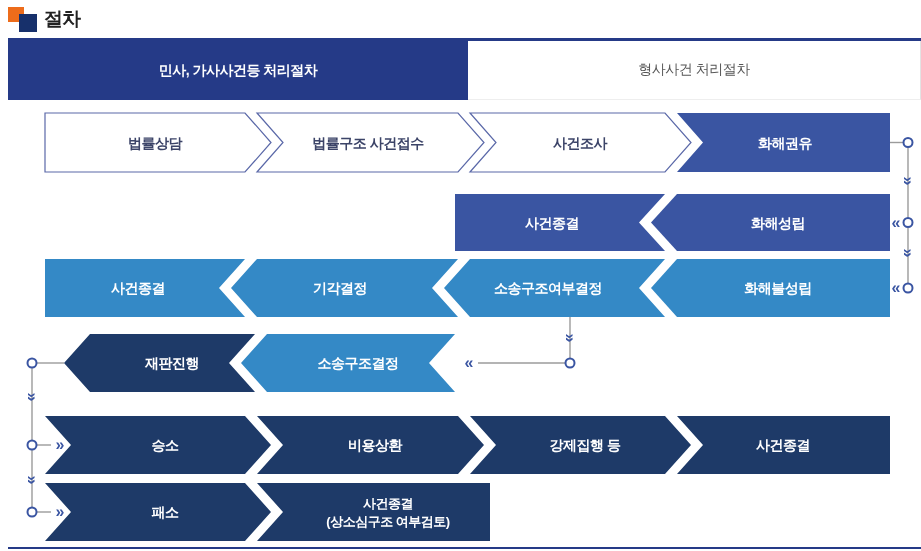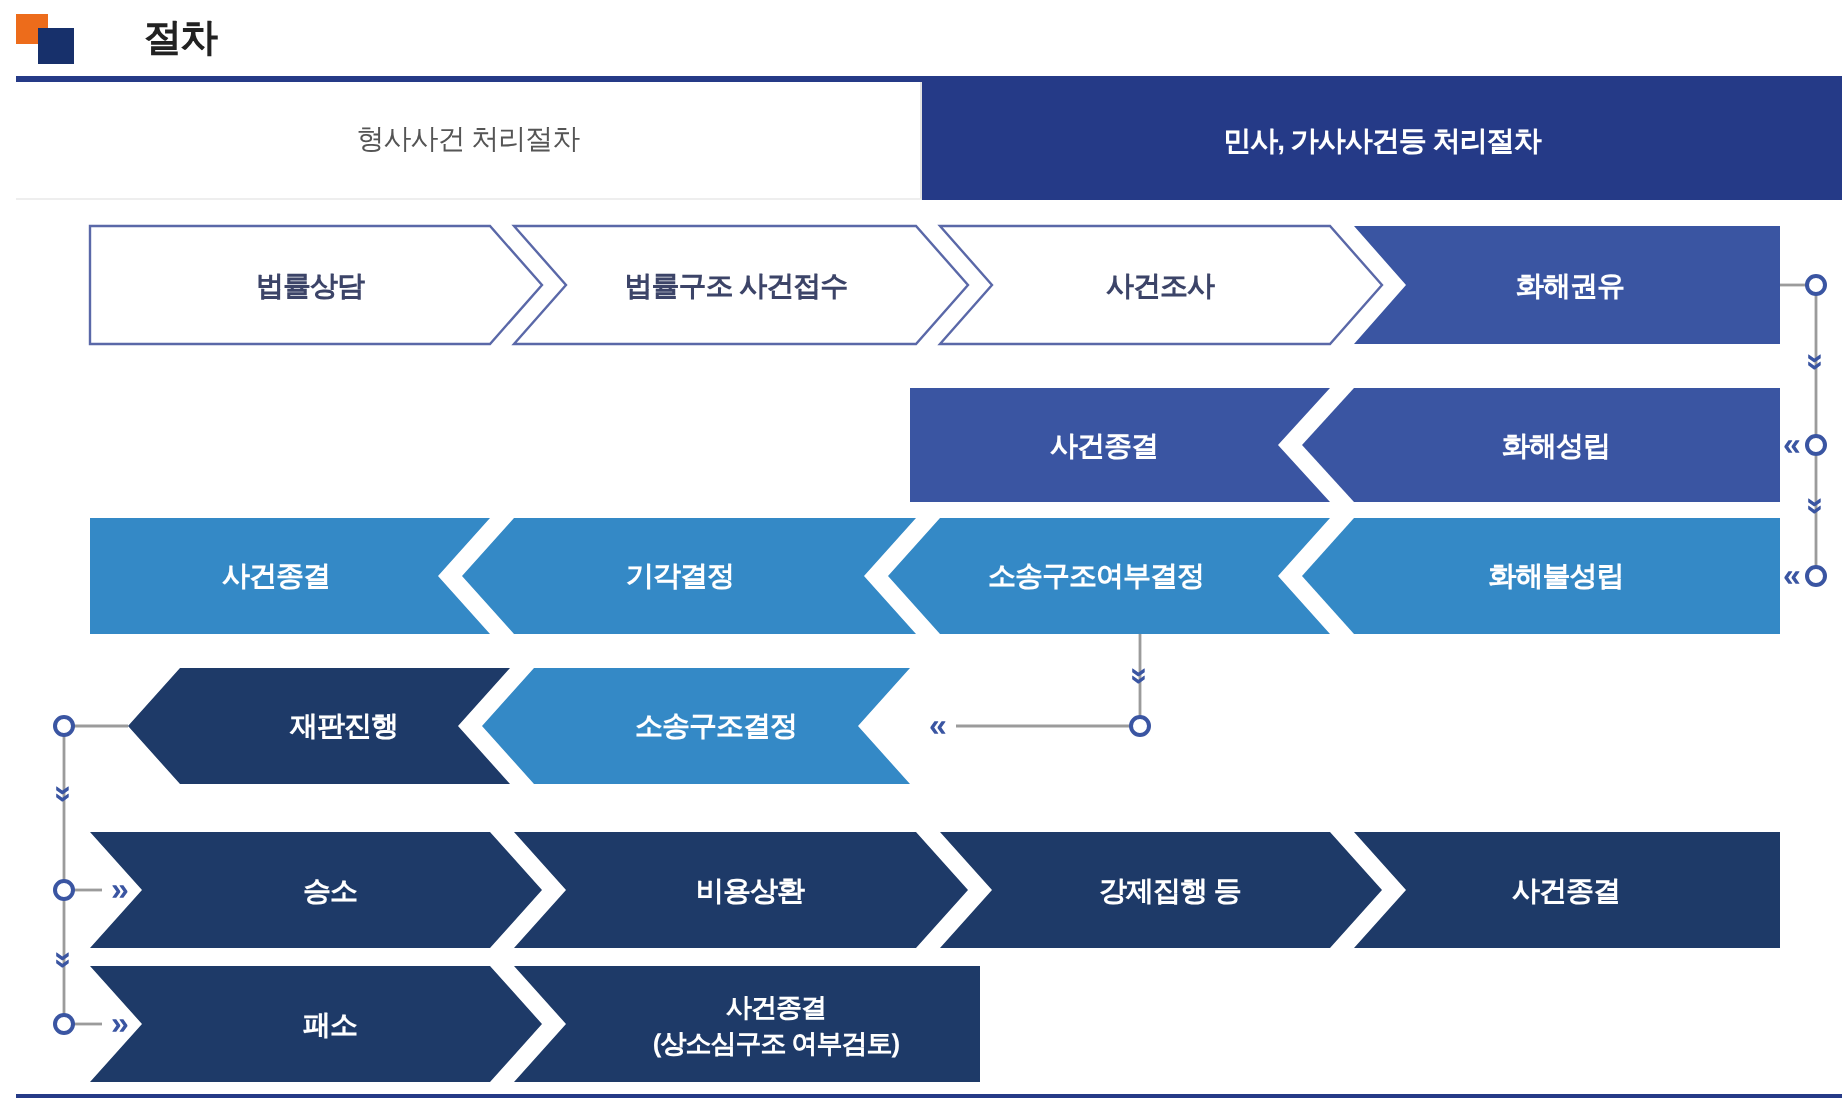--- a/index.html
+++ b/index.html
@@ -2,21 +2,21 @@
 <html><head>
 <meta charset="utf-8">
 <style>
   html,body{margin:0;padding:0;background:#fff;}
   body{
     width:921px;height:551px;overflow:hidden;
     font-family:"Liberation Sans","DejaVu Sans",sans-serif;
     -webkit-font-smoothing:antialiased;
   }
   
-  .header{height:38px;display:flex;align-items:center;padding-left:8px;box-sizing:border-box;gap:28px;}
+  .header{height:38px;display:flex;align-items:center;padding-left:8px;box-sizing:border-box;}
   .bullet{position:relative;width:31px;height:28px;flex:0 0 auto;}
   .bullet .sq-orange{position:absolute;left:0;top:2px;width:16px;height:15px;background:#ed6c1b;}
   .bullet .sq-navy{position:absolute;left:11px;top:9px;width:18px;height:18px;background:#17306b;}
   .page-title{font-size:19px;font-weight:bold;color:#222;margin-left:5px;letter-spacing:-1px;}
   
   .tabs{display:flex;margin-left:8px;border-top:3px solid #253a87;height:59px;}
   .tab{display:flex;align-items:center;justify-content:center;font-size:14px;letter-spacing:-0.5px;cursor:pointer;box-sizing:border-box;}
   .tab.active{width:460px;background:#253a87;color:#fff;font-weight:bold;}
   .tab.inactive{flex:1;background:#fff;color:#555;font-weight:500;border-right:1px solid #e3e3e3;border-bottom:1px solid #eee;}
   
@@ -38,22 +38,22 @@
 
 <div class="header">
   <span class="bullet">
     <span class="sq-orange"></span>
     <span class="sq-navy"></span>
   </span>
   <span class="page-title">절차</span>
 </div>
 
 <div class="tabs">
+  <div class="tab active">민사, 가사사건등 처리절차</div>
   <div class="tab inactive">형사사건 처리절차</div>
-  <div class="tab active">민사, 가사사건등 처리절차</div>
 </div>
 
 <div class="flow-wrap">
 <svg width="921" height="451" viewBox="0 0 921 451" xmlns="http://www.w3.org/2000/svg">
 
   <g>
     <polygon class="outline-box" points="45,13 245,13 271,42.5 245,72 45,72"></polygon>
     <polygon class="outline-box" points="257,13 458,13 484,42.5 458,72 257,72 283,42.5"></polygon>
     <polygon class="outline-box" points="470,13 665,13 691,42.5 665,72 470,72 496,42.5"></polygon>
     <polygon class="fill-mid" points="677,13 890,13 890,72 677,72 703,42.5"></polygon>

